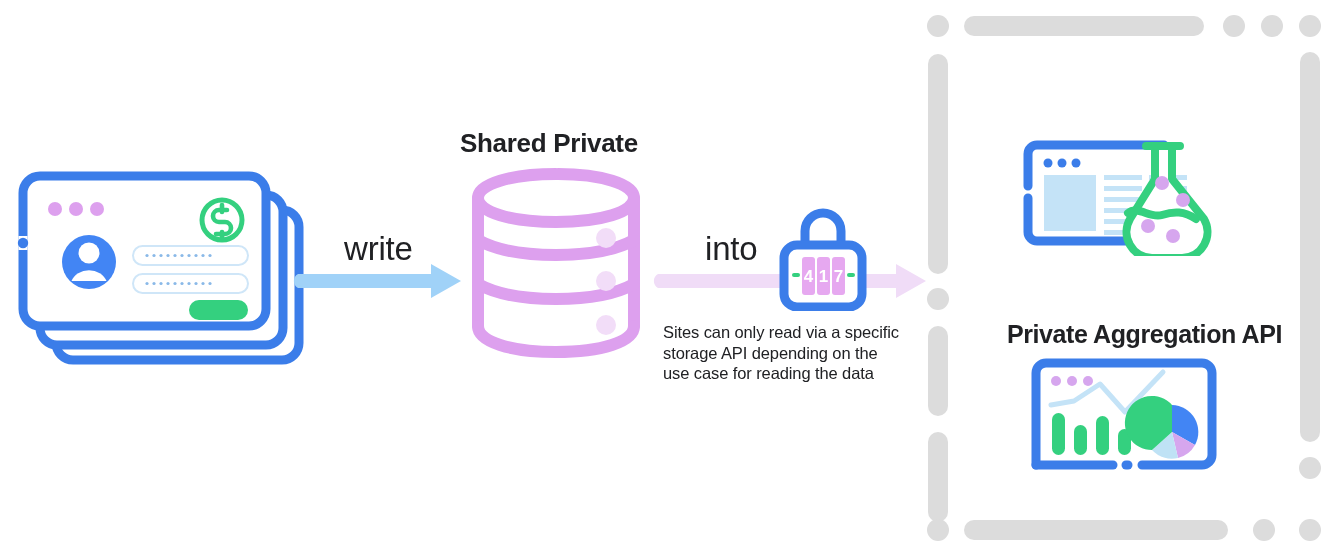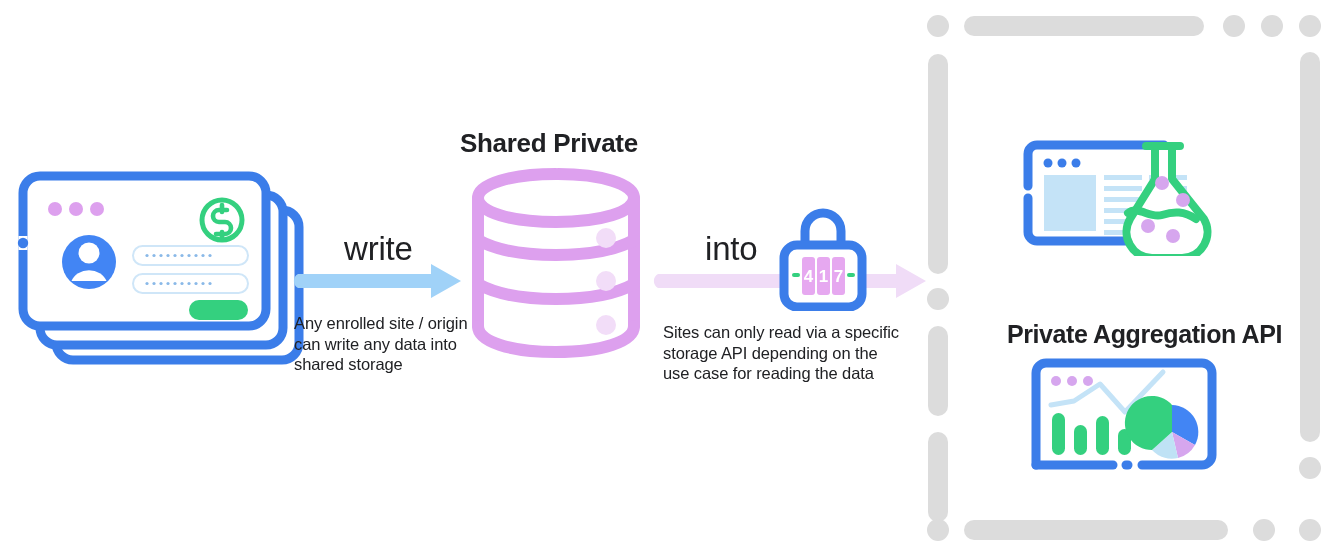--- a/index.html
+++ b/index.html
@@ -111,21 +111,20 @@
   </div>
 
   <div class="abs label-write" style="left:344px;top:230px;">write</div>
 
   <div class="abs" style="left:290px;top:262px;">
     <svg width="180" height="38" viewBox="0 0 180 38">
       <path d="M8 12 h133 v-10 l30 17 -30 17 v-10 h-133 a8 8 0 0 1 0 -14 z" fill="#A0D2F8"></path>
     </svg>
   </div>
 
-  <div class="abs caption" style="left:294px;top:313px;width:180px;">Any enrolled site / origin can write any data into shared storage</div>
 
   <div class="abs title-storage" style="left:460px;top:128px;">Shared Private</div>
 
   <div class="abs" style="left:466px;top:162px;">
     <svg width="180" height="200" viewBox="0 0 180 200">
       <g fill="none" stroke="#DDA0EE" stroke-width="12" stroke-linecap="round">
 
         <path d="M90 12 C 45 12, 12 22, 12 36 C 12 50, 45 60, 90 60 C 135 60, 168 50, 168 36 C 168 22, 135 12, 92 12"></path>
 
         <path d="M12 36 V 164"></path>

